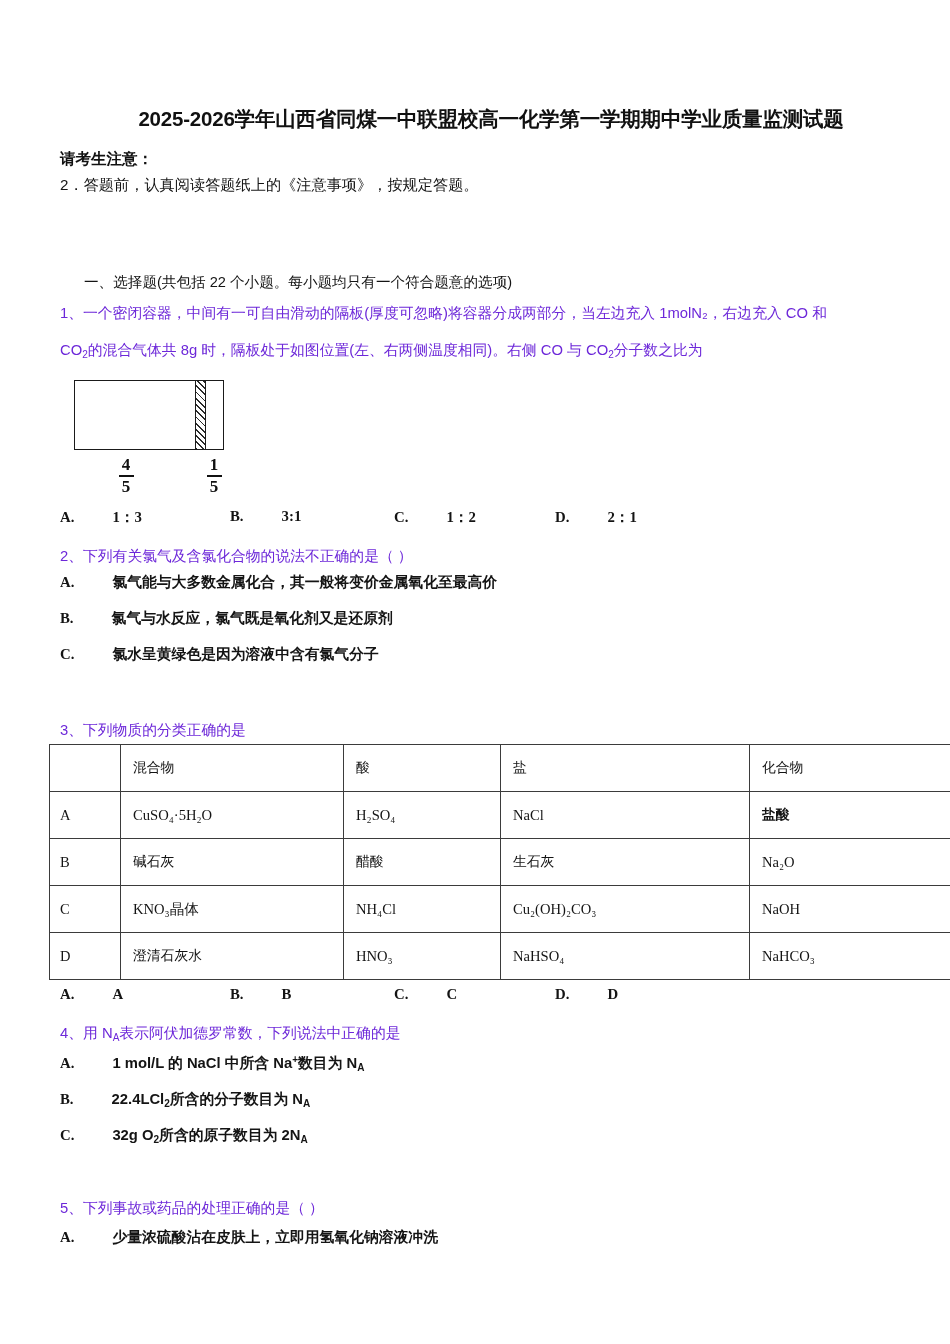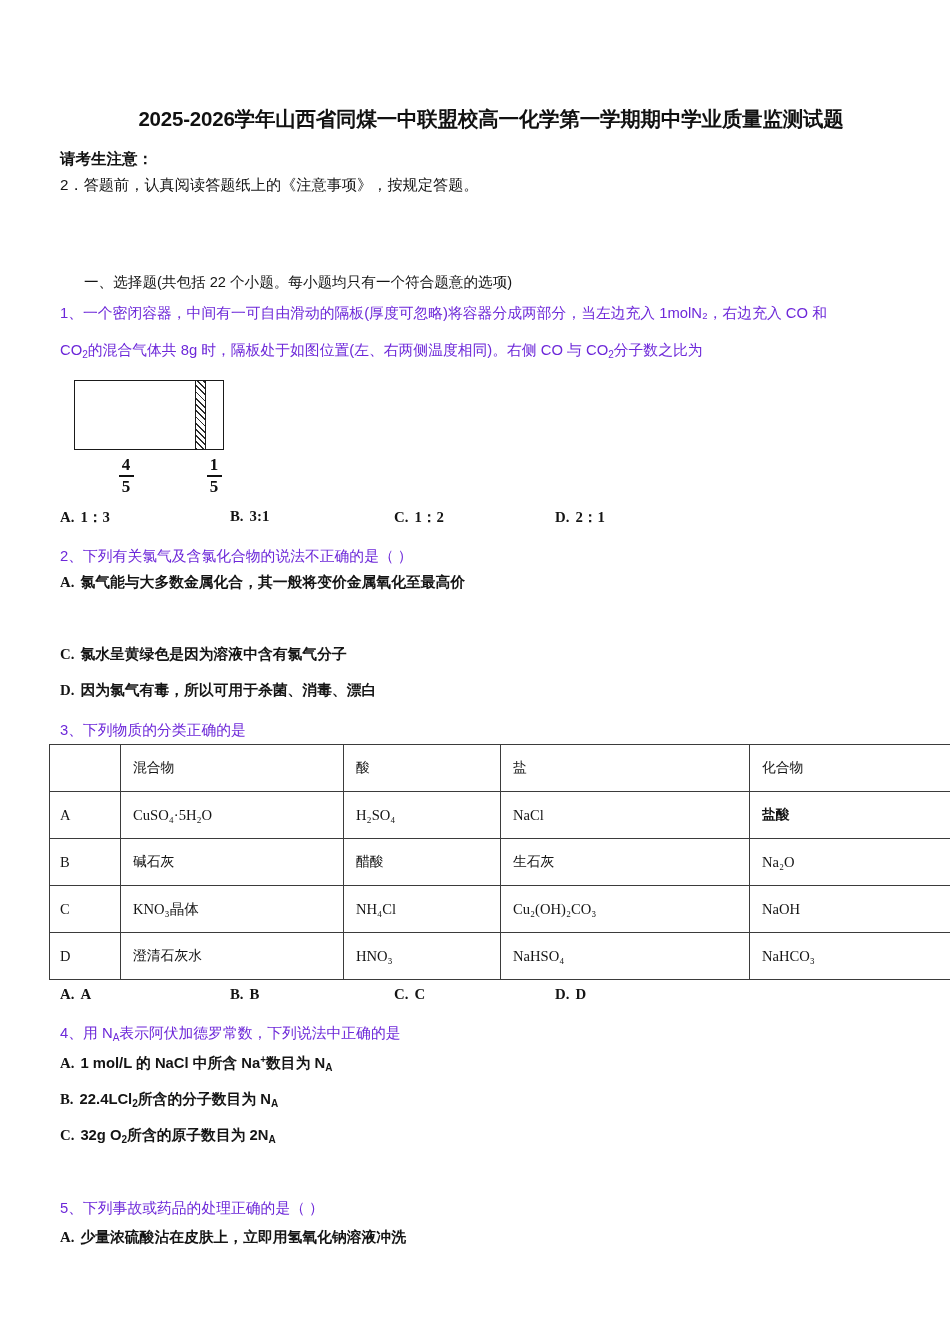--- a/index.html
+++ b/index.html
@@ -88,21 +88,21 @@
     font-family: "Liberation Sans", "DejaVu Sans", sans-serif;
     font-size: 14.8px;
     color: #141414;
     white-space: nowrap;
   }
   .opt .lab {
     font-family: "Liberation Serif", "DejaVu Serif", serif;
     font-weight: bold;
     margin-right: 6px;
   }
-  .opt .body { font-weight: bold; }
+  .opt .body { font-weight: bold; margin-left: 32px; }
   .opt.mono .body {
     font-family: "Liberation Serif", "DejaVu Serif", serif;
     font-weight: bold;
   }
   sub { font-size: 0.68em; vertical-align: -0.25em; }
   sup { font-size: 0.68em; vertical-align: 0.45em; }
 
   
   .figure {
     position: absolute;
@@ -240,25 +240,25 @@
     <span class="lab">C.</span><span class="body">1：2</span>
   </div>
   <div class="opt mono" style="left:539px; top:508px;">
     <span class="lab">D.</span><span class="body">2：1</span>
   </div>
 
   <div class="q-stem" style="top:541px;">2、下列有关氯气及含氯化合物的说法不正确的是（  ）</div>
   <div class="opt" style="left:44px; top:573px;">
     <span class="lab">A.</span><span class="body">氯气能与大多数金属化合，其一般将变价金属氧化至最高价</span>
   </div>
+  <div class="opt" style="left:44px; top:609px;">
+    <span class="lab">B.</span><span class="body">氯气与水反应，氯气既是氧化剂又是还原剂</span>
+  </div>
   <div class="opt" style="left:44px; top:645px;">
     <span class="lab">C.</span><span class="body">氯水呈黄绿色是因为溶液中含有氯气分子</span>
-  </div>
-  <div class="opt" style="left:44px; top:681px;">
-    <span class="lab">D.</span><span class="body">因为氯气有毒，所以可用于杀菌、消毒、漂白</span>
   </div>
 
   <div class="q-stem" style="top:715px;">3、下列物质的分类正确的是</div>
 
   <table class="cls-table">
     <tbody>
       <tr>
         <td class="col-idx hdr"></td>
         <td class="col-mix hdr">混合物</td>
         <td class="col-acid hdr">酸</td>

